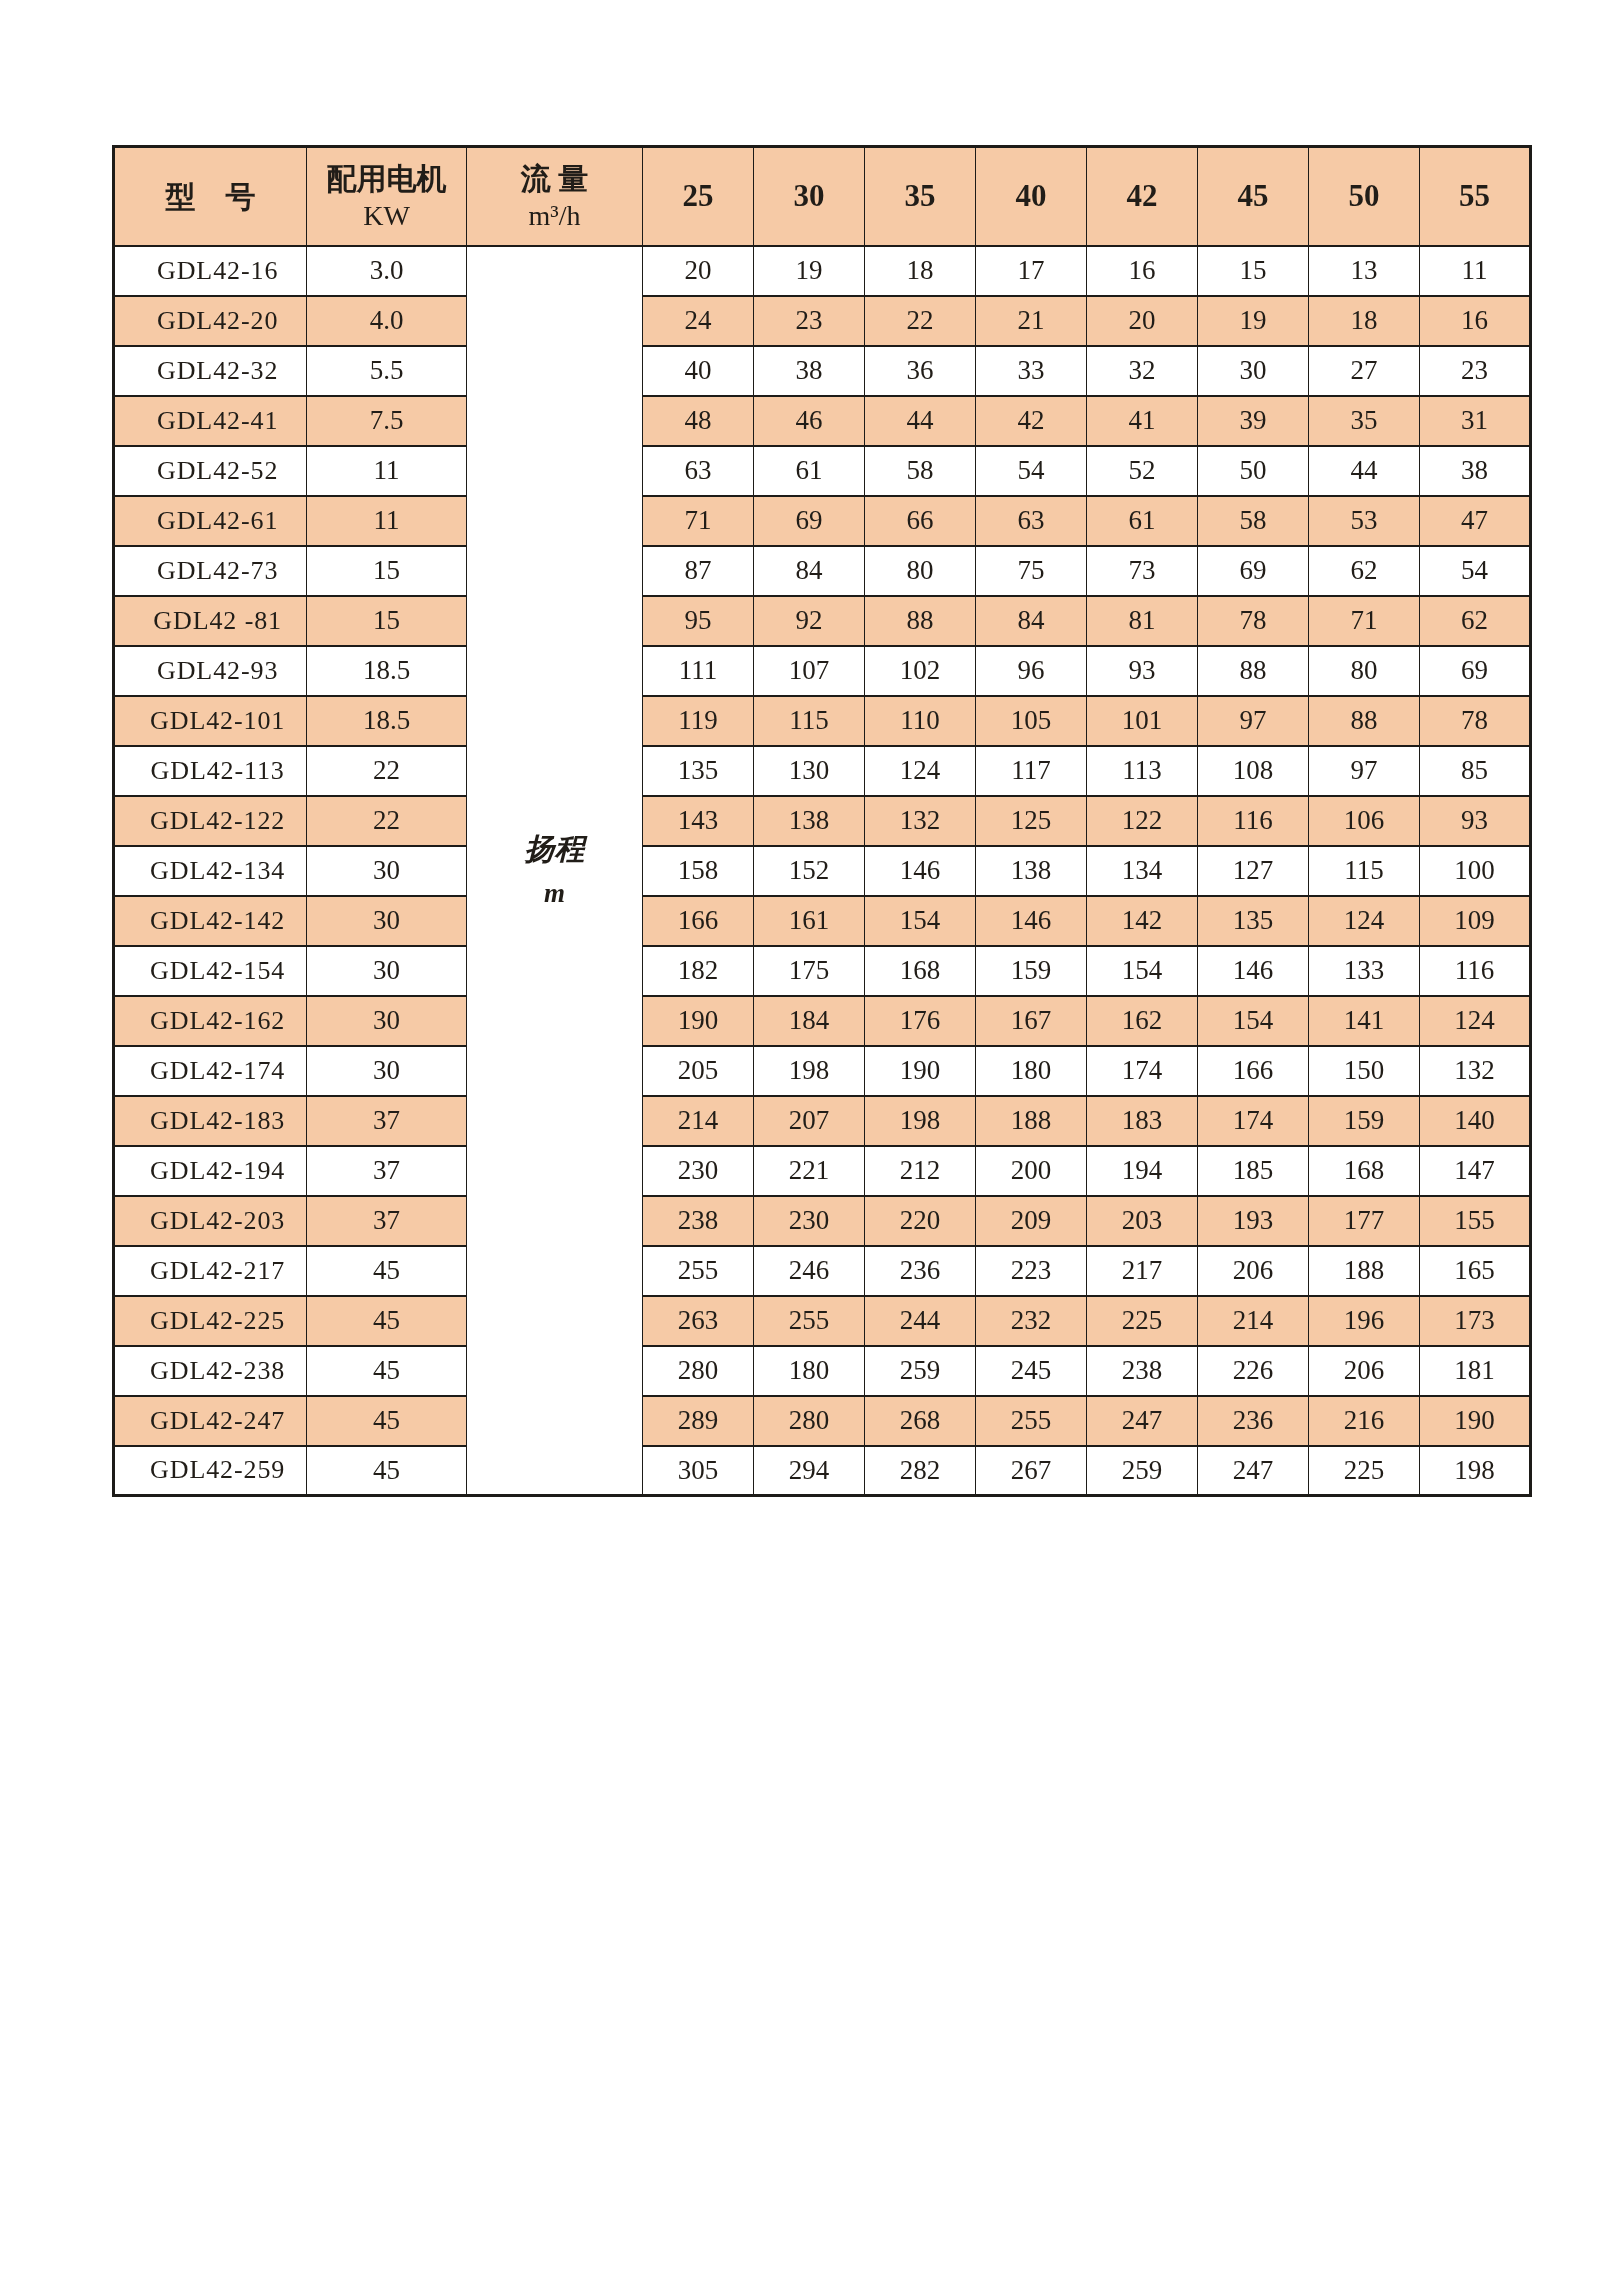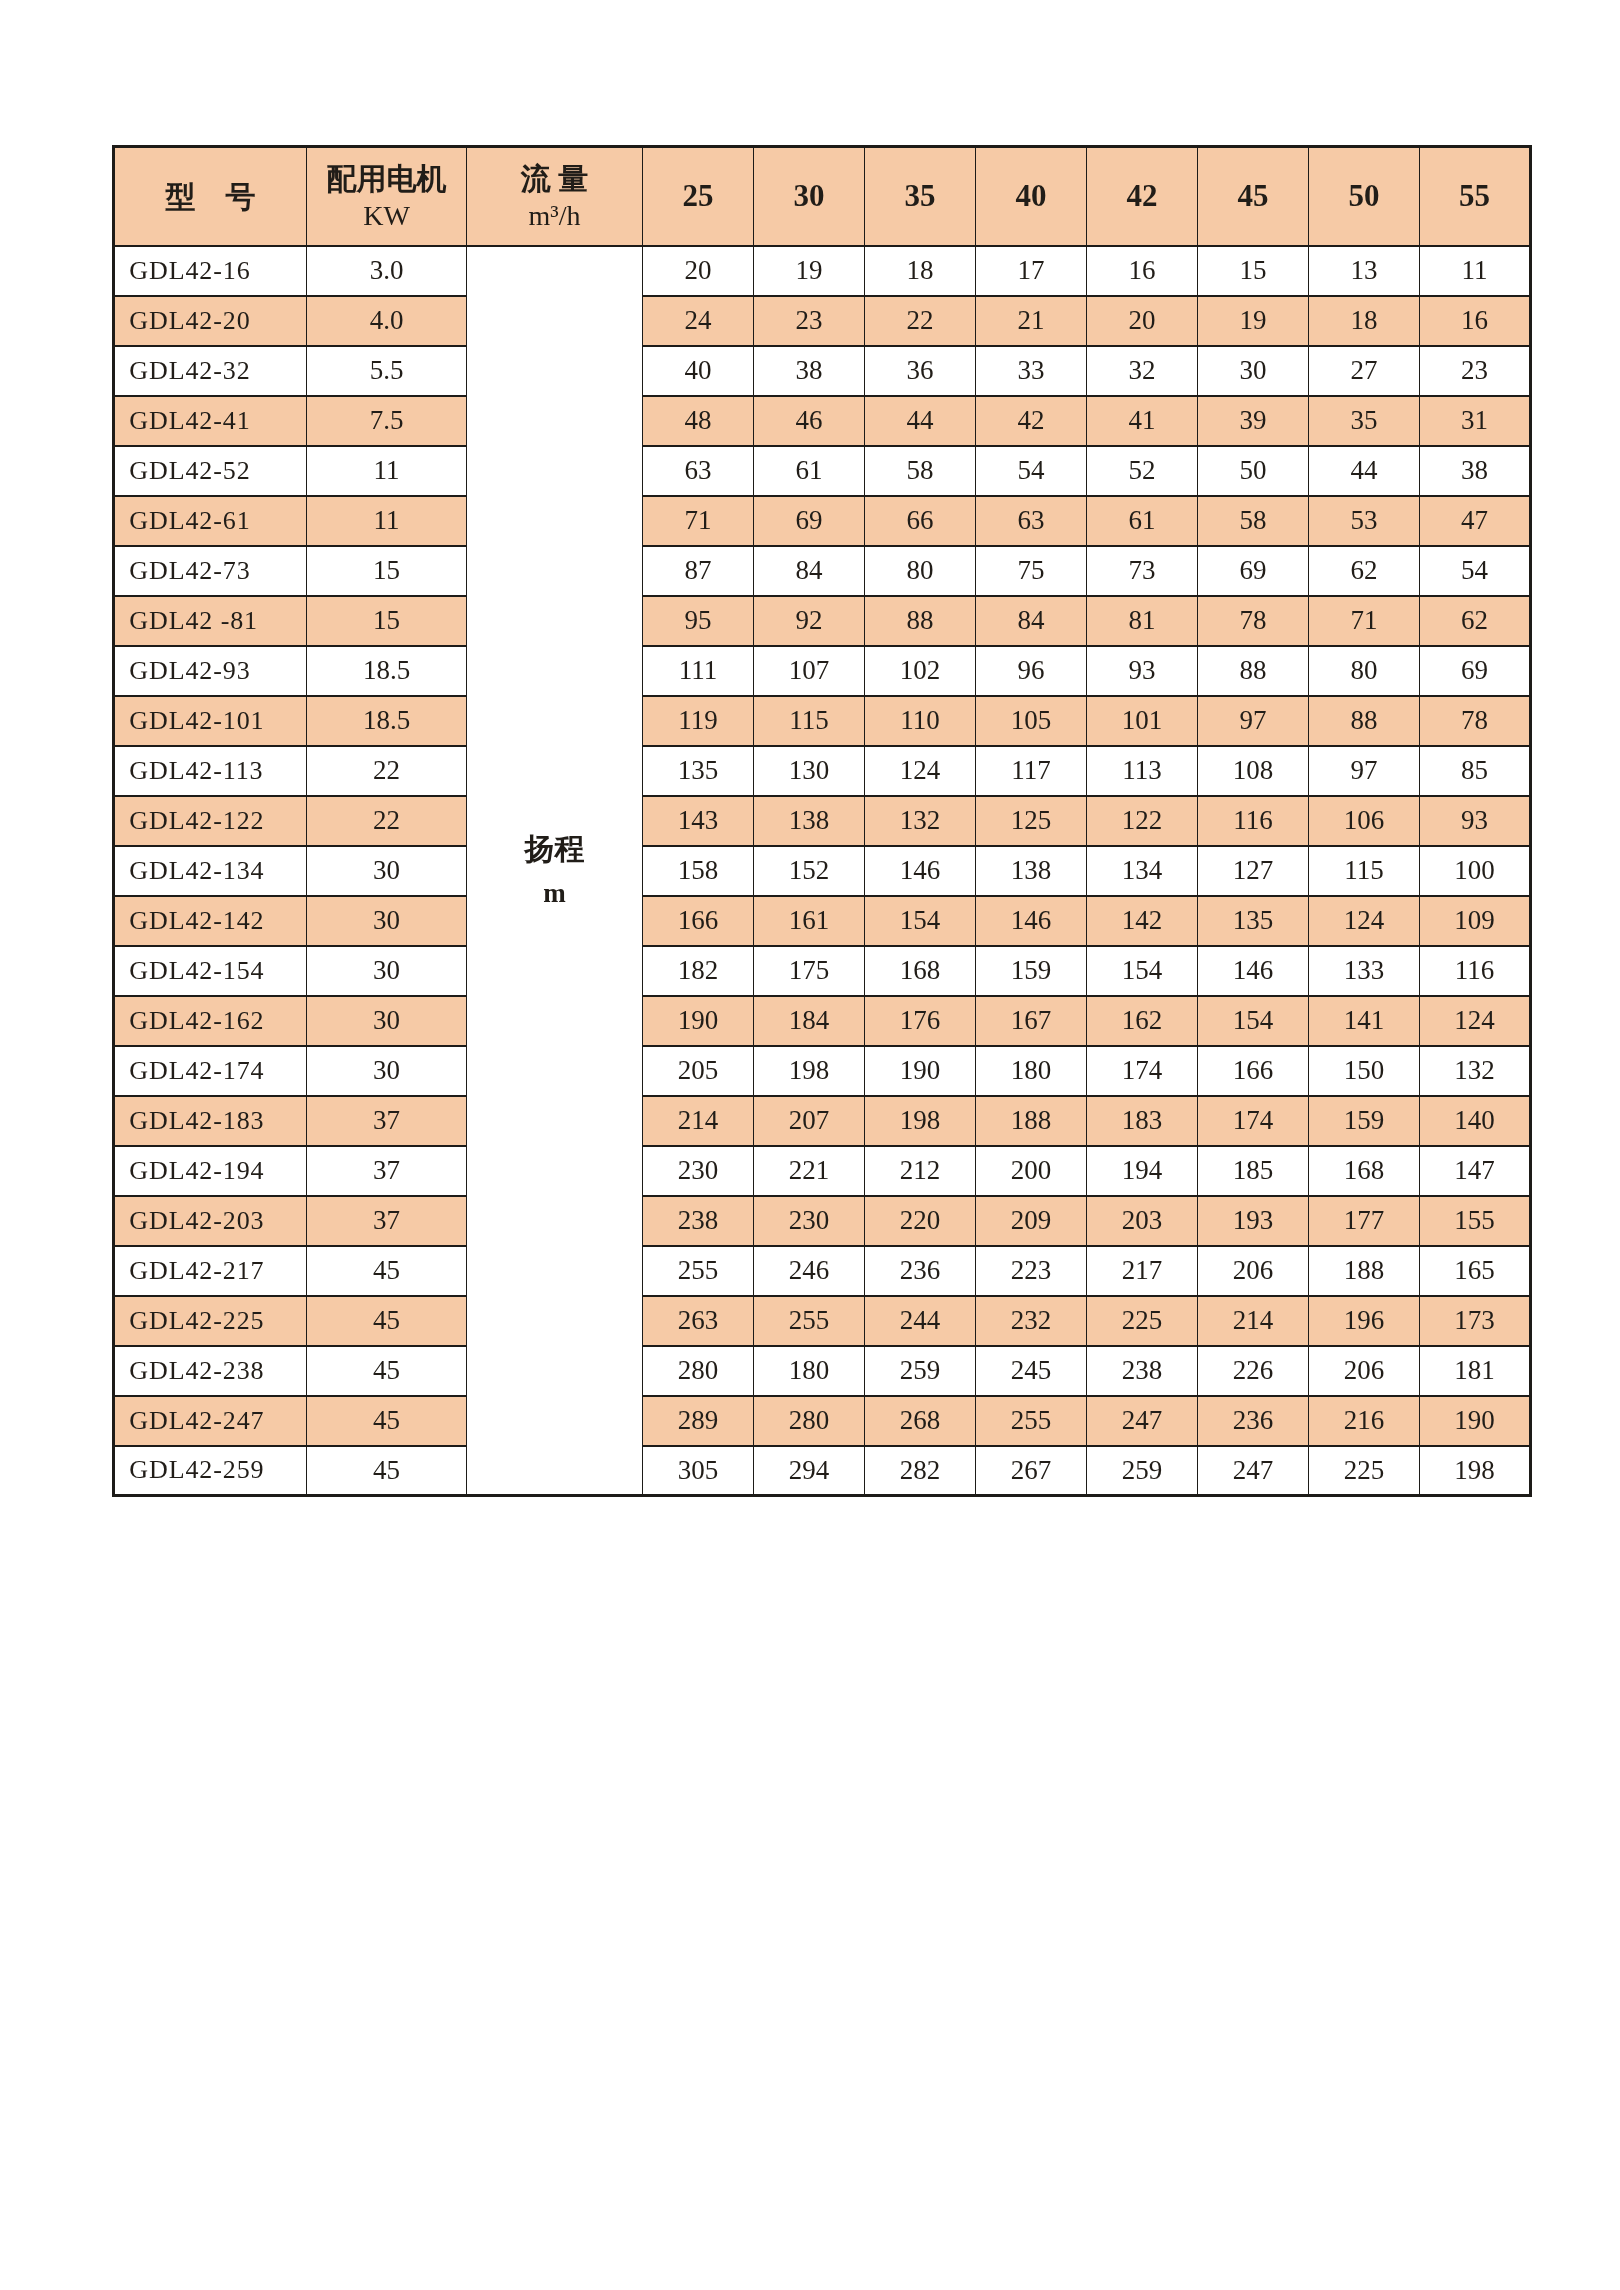--- a/index.html
+++ b/index.html
@@ -57,30 +57,31 @@
     height: 50px;
     background: #ffffff;
   }
   tbody tr.stripe td {
     background: #f6caa6;
   }
   td {
     font-size: 27px;
   }
   td.model-cell {
-    text-align: left;
+    text-align: center;
     padding-left: 14.3px;
     font-size: 26px;
     letter-spacing: 0.9px;
   }
   td.merged-cell {
     background: #ffffff !important;
     font-weight: bold;
     font-size: 30px;
     line-height: 1.55;
+    font-style: italic;
   }
   td.merged-cell .unit {
     font-size: 27px;
     font-weight: bold;
   }
 </style>
 </head>
 <body>
 
 <table class="spec-table">

